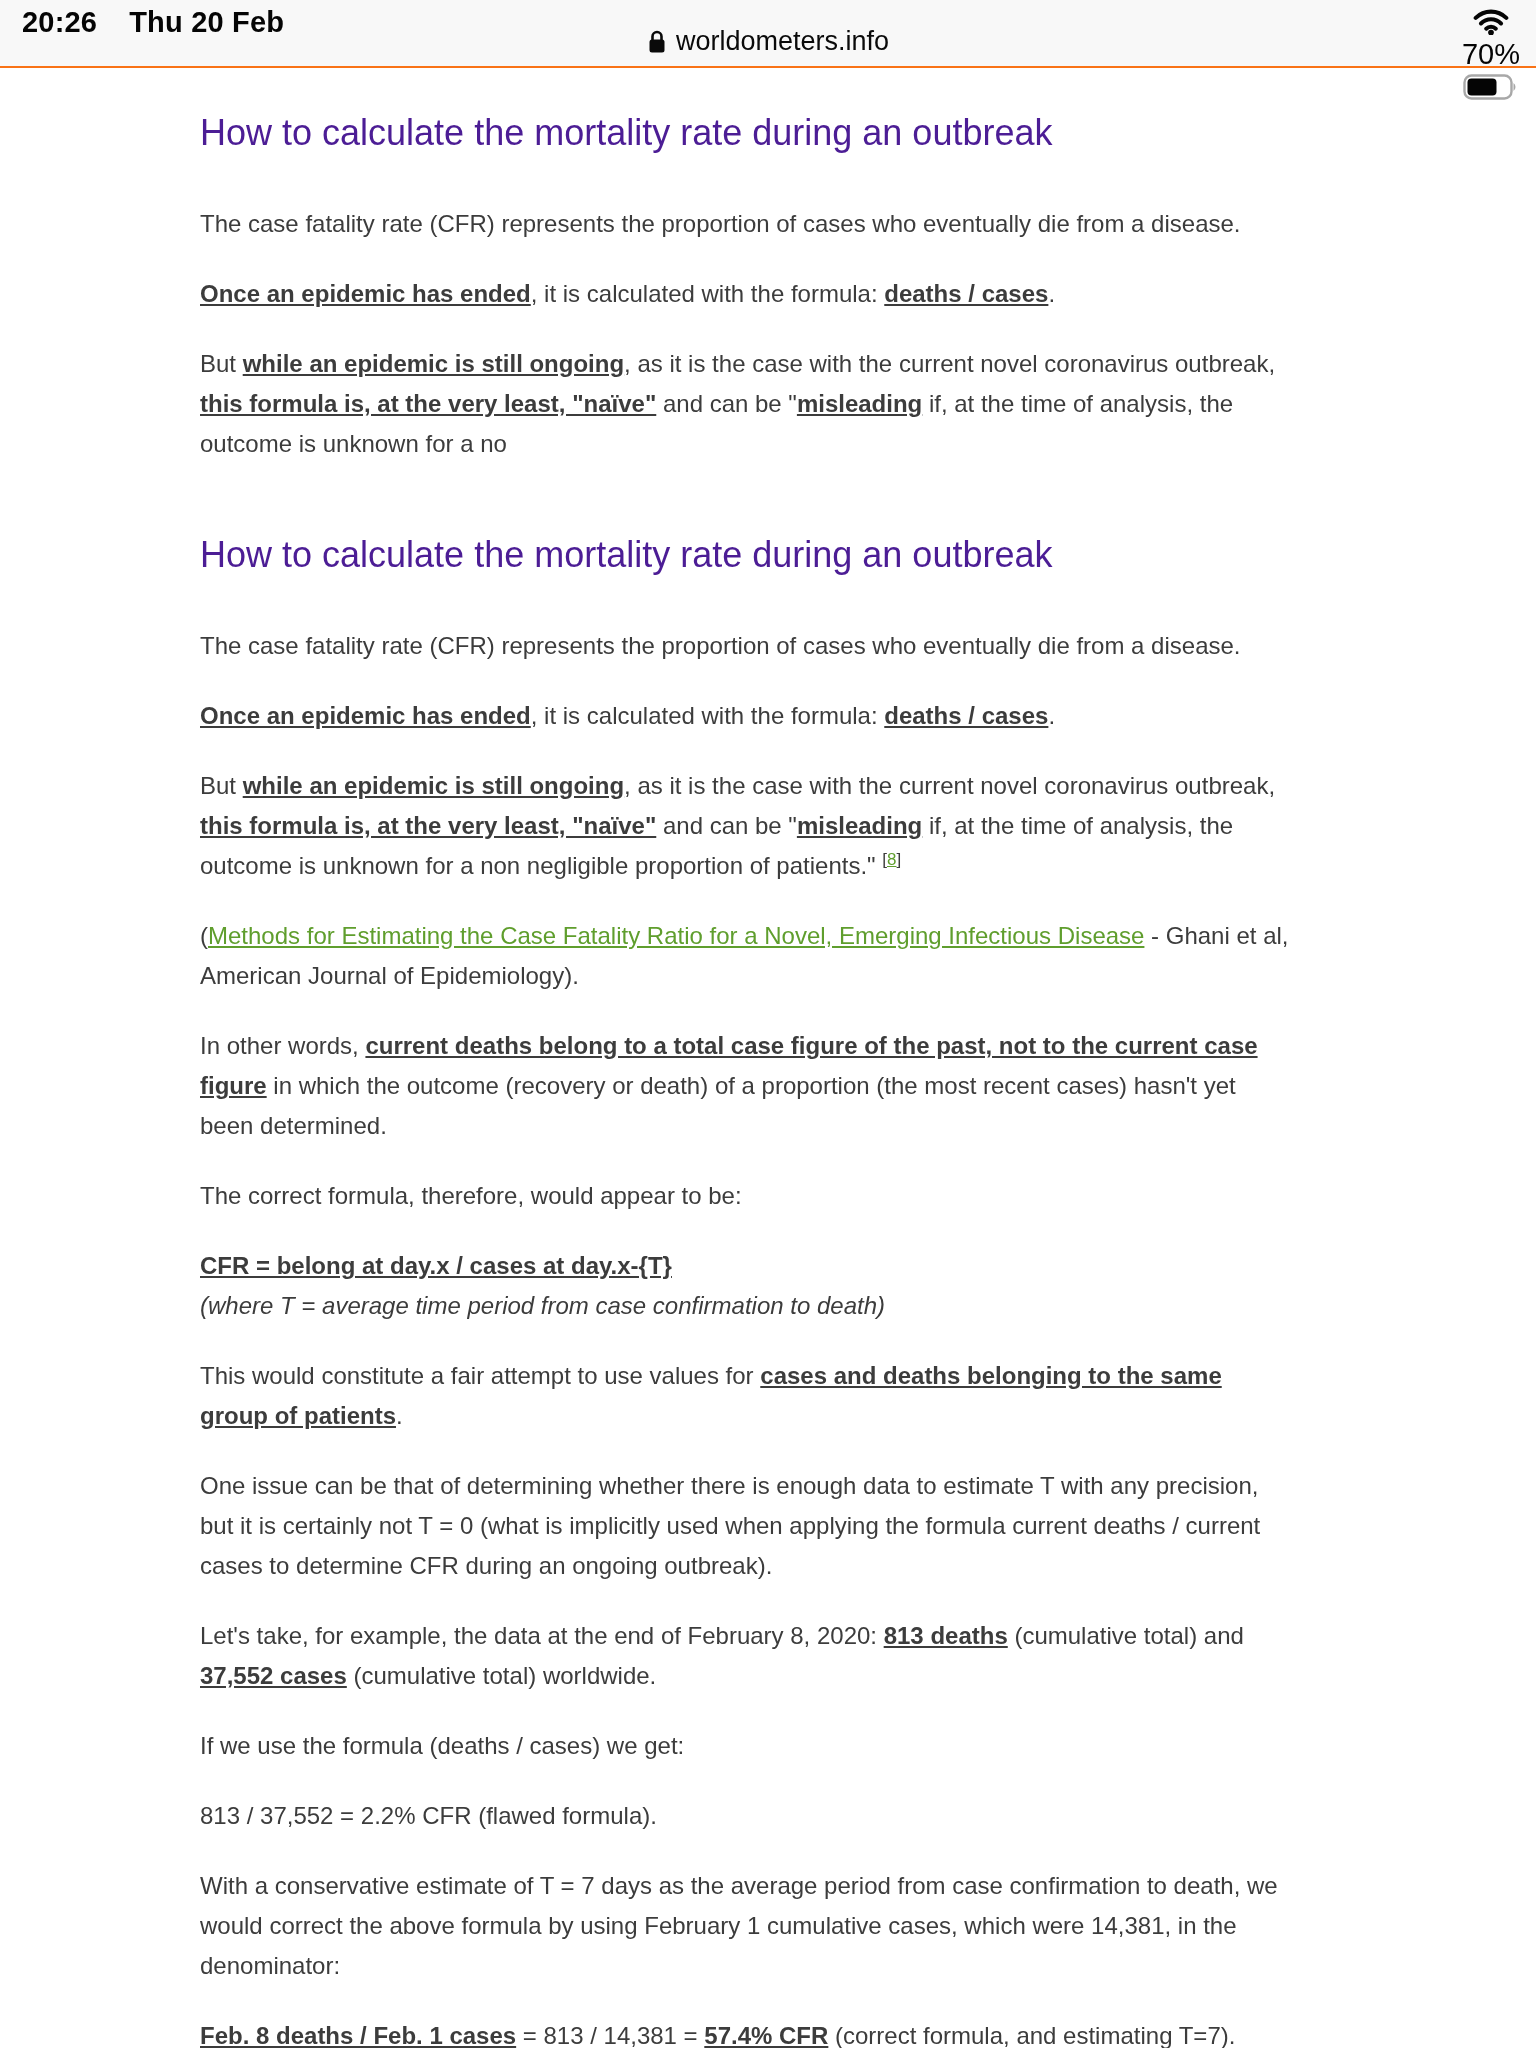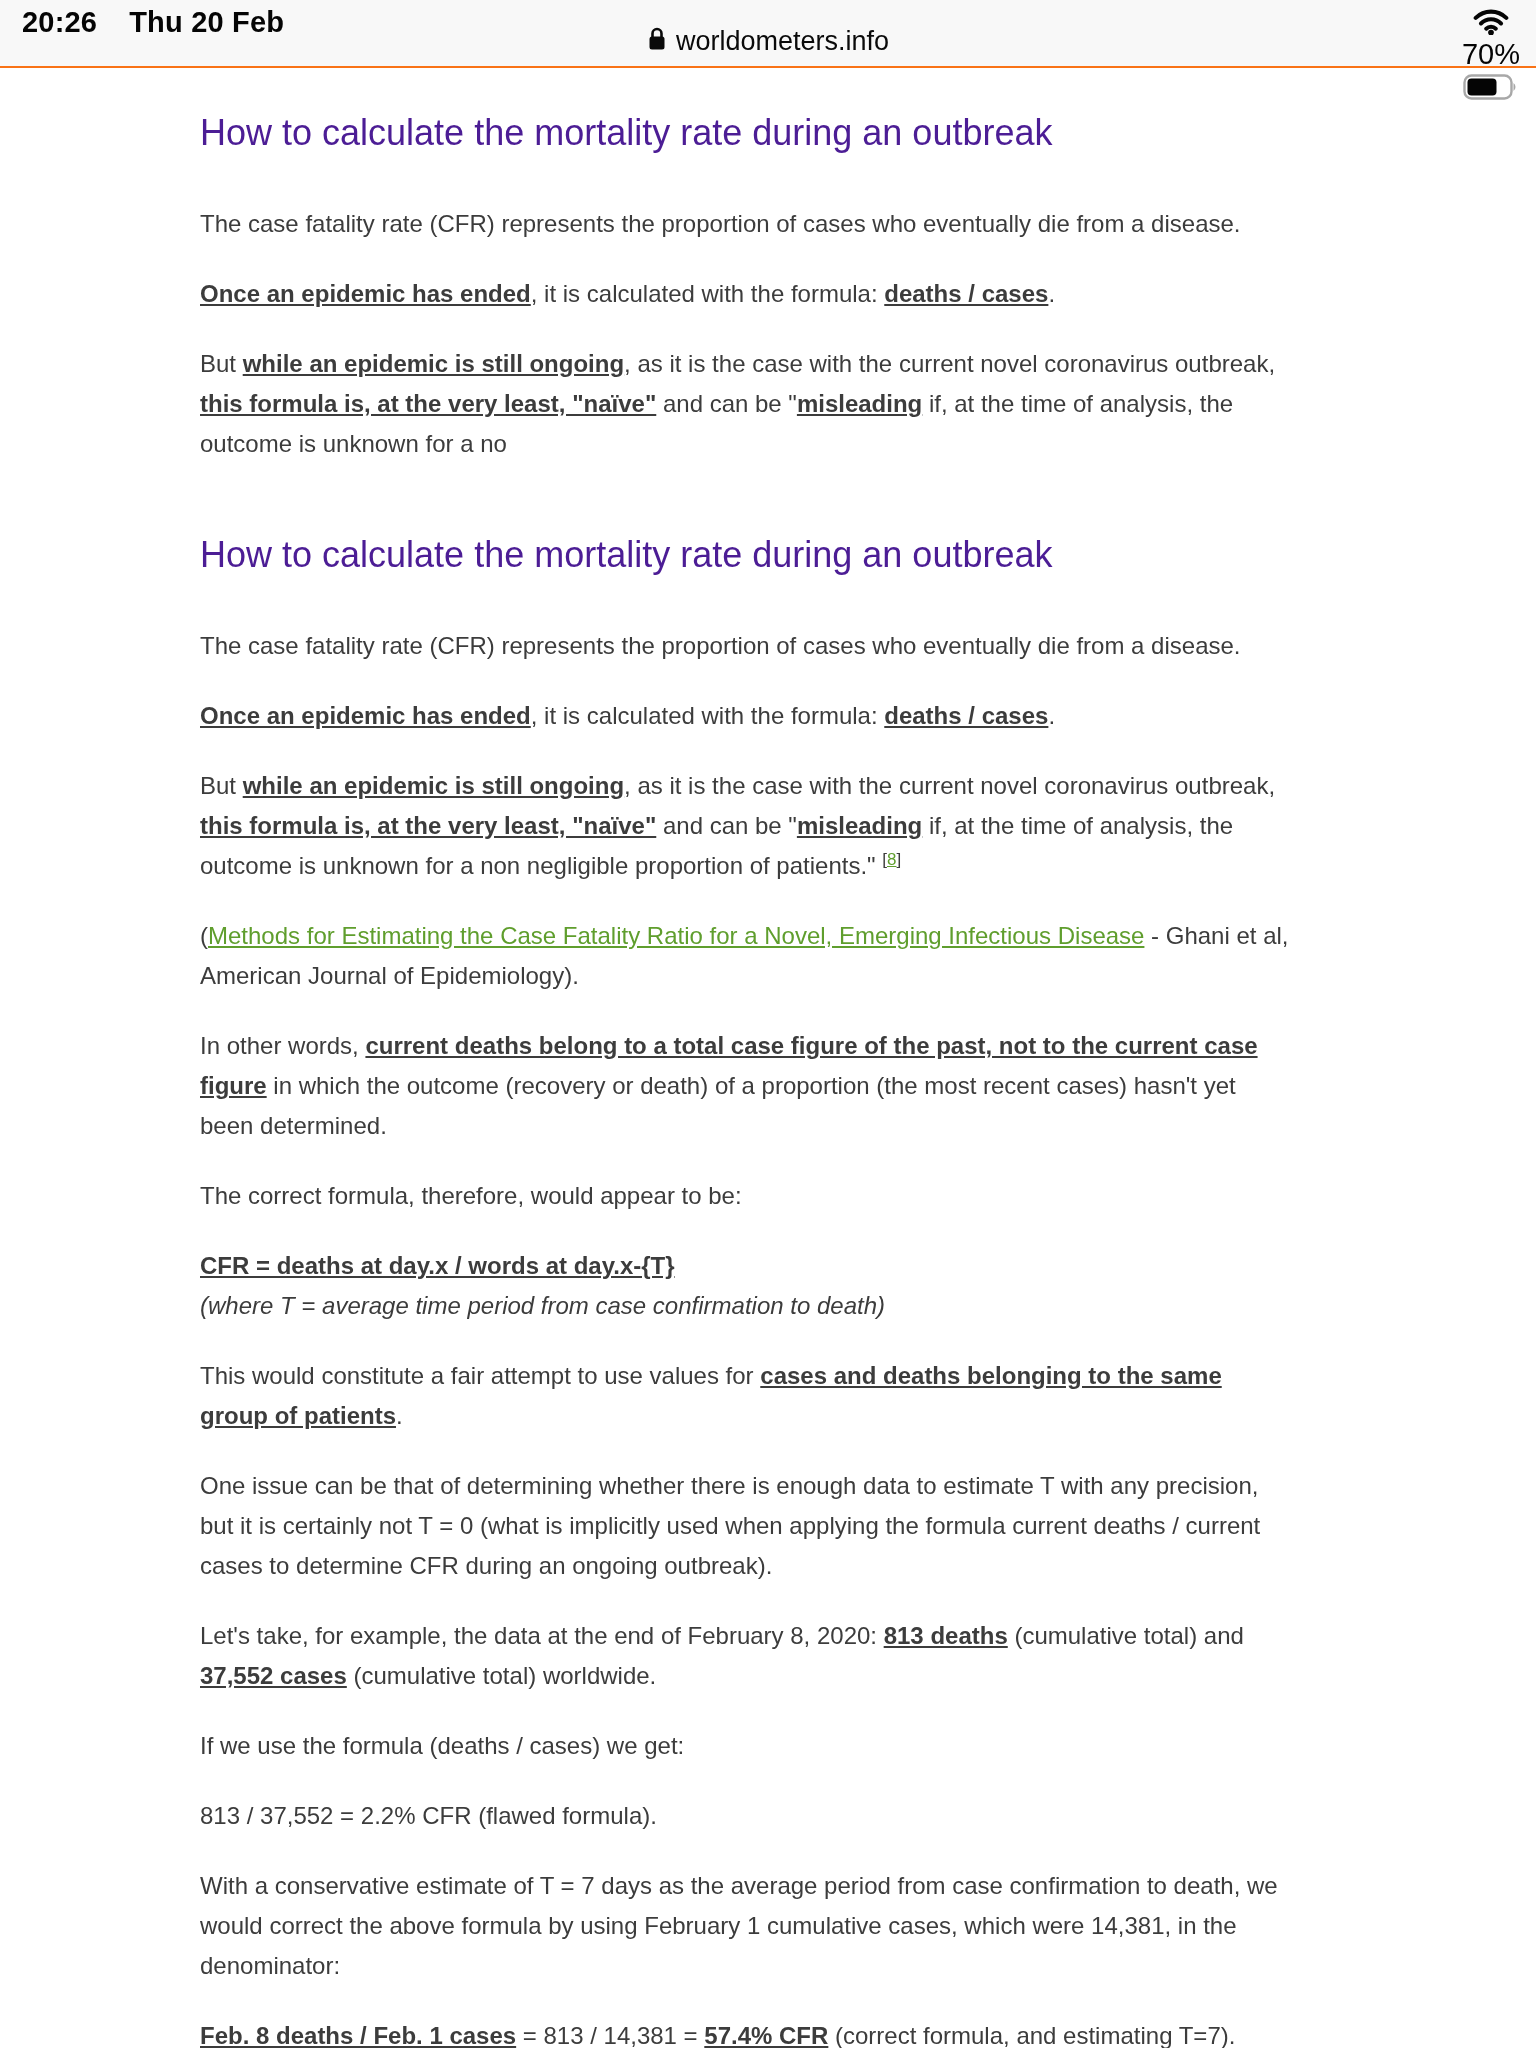--- a/index.html
+++ b/index.html
@@ -22,21 +22,21 @@
   }
   .sb-right {
     position:absolute; top:8px; right:16px;
     display:flex; align-items:center; gap:3px;
     font-size:29px; color:#050505;flex-direction:column;
   }
   .wifi-svg { display:block; }
   .battery-svg { display:block; }
   .url-row {
     position:absolute; left:0; right:0; top:26px;
-    display:flex; justify-content:center; align-items:flex-start; gap:9px;
+    display:flex; justify-content:center; align-items:center; gap:9px;
     font-size:27px; color:#0a0a0a;
   }
   
   .content { padding:0 60px 0 200px; }
   .content h1 {
     font-size:36px; font-weight:400; color:#4c1d95;
     line-height:46px; margin:42px 0 48px 0;
   }
   .content h1.dup-gap { margin-top:68px; }
   .content p {
@@ -83,21 +83,21 @@
     <p><span>The case fatality rate (CFR) represents the proportion of cases who eventually die from a disease.</span></p>
     <p><span class="b">Once an epidemic has ended</span><span>, it is calculated with the formula: </span><span class="b">deaths / cases</span><span>.</span></p>
     <p><span>But </span><span class="b">while an epidemic is still ongoing</span><span>, as it is the case with the current novel coronavirus outbreak,</span><br><span class="b">this formula is, at the very least, "naïve"</span><span> and can be "</span><span class="b">misleading</span><span> if, at the time of analysis, the</span><br><span>outcome is unknown for a no</span></p>
     <h1 class="dup-gap"><span>How to calculate the mortality rate during an outbreak</span></h1>
     <p><span>The case fatality rate (CFR) represents the proportion of cases who eventually die from a disease.</span></p>
     <p><span class="b">Once an epidemic has ended</span><span>, it is calculated with the formula: </span><span class="b">deaths / cases</span><span>.</span></p>
     <p><span>But </span><span class="b">while an epidemic is still ongoing</span><span>, as it is the case with the current novel coronavirus outbreak,</span><br><span class="b">this formula is, at the very least, "naïve"</span><span> and can be "</span><span class="b">misleading</span><span> if, at the time of analysis, the</span><br><span>outcome is unknown for a non negligible proportion of patients." </span><span class="sup">[</span><a href="#" class="sup">8</a><span class="sup">]</span></p>
     <p><span>(</span><a href="#">Methods for Estimating the Case Fatality Ratio for a Novel, Emerging Infectious Disease</a><span> - Ghani et al,</span><br><span>American Journal of Epidemiology).</span></p>
     <p><span>In other words, </span><span class="b">current deaths belong to a total case figure of the past, not to the current case</span><br><span class="b">figure</span><span> in which the outcome (recovery or death) of a proportion (the most recent cases) hasn't yet</span><br><span>been determined.</span></p>
     <p><span>The correct formula, therefore, would appear to be:</span></p>
-    <p><span class="b">CFR = deaths at day.x / words at day.x-{T}</span><br><span class="i">(where T = average time period from case confirmation to death)</span></p>
+    <p><span class="b">CFR = belong at day.x / cases at day.x-{T}</span><br><span class="i">(where T = average time period from case confirmation to death)</span></p>
     <p><span>This would constitute a fair attempt to use values for </span><span class="b">cases and deaths belonging to the same</span><br><span class="b">group of patients</span><span>.</span></p>
     <p><span>One issue can be that of determining whether there is enough data to estimate T with any precision,</span><br><span>but it is certainly not T = 0 (what is implicitly used when applying the formula current deaths / current</span><br><span>cases to determine CFR during an ongoing outbreak).</span></p>
     <p><span>Let's take, for example, the data at the end of February 8, 2020: </span><span class="b">813 deaths</span><span> (cumulative total) and</span><br><span class="b">37,552 cases</span><span> (cumulative total) worldwide.</span></p>
     <p><span>If we use the formula (deaths / cases) we get:</span></p>
     <p><span>813 / 37,552 = 2.2% CFR (flawed formula).</span></p>
     <p><span>With a conservative estimate of T = 7 days as the average period from case confirmation to death, we</span><br><span>would correct the above formula by using February 1 cumulative cases, which were 14,381, in the</span><br><span>denominator:</span></p>
     <p><span class="b">Feb. 8 deaths / Feb. 1 cases</span><span> = 813 / 14,381 = </span><span class="b">57.4% CFR</span><span> (correct formula, and estimating T=7).</span></p>
   </div>
 
 </body></html>

